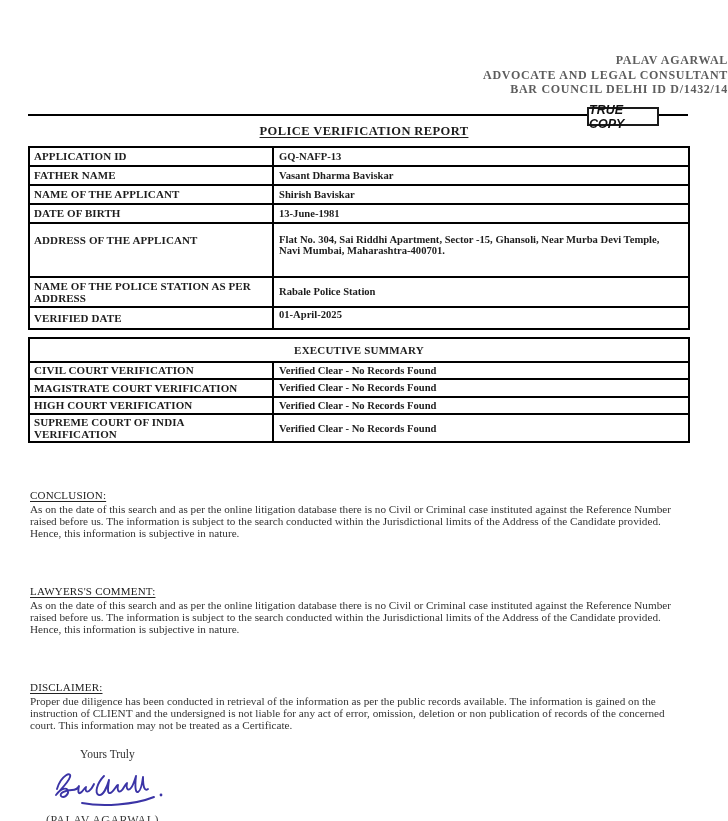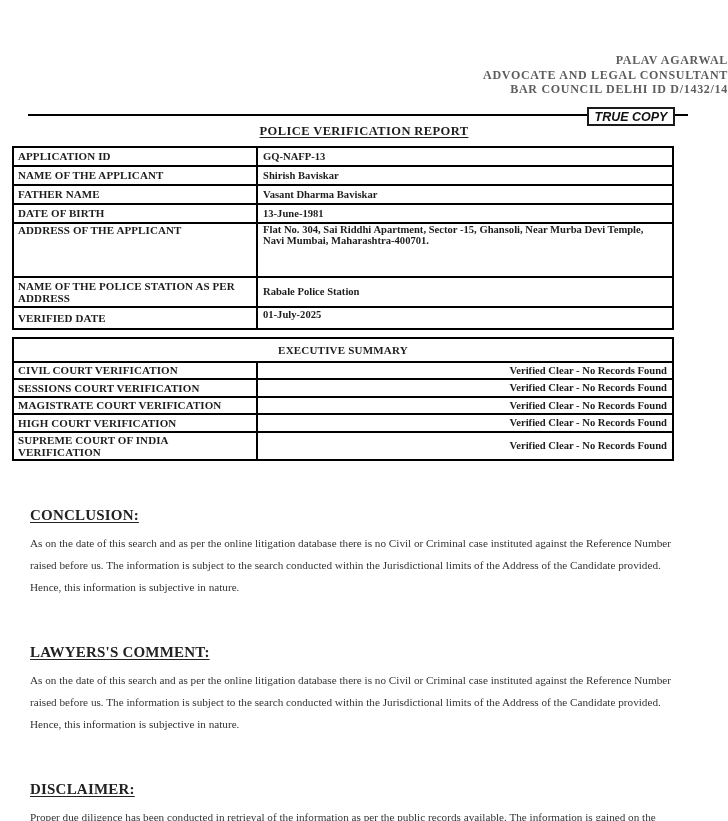--- a/index.html
+++ b/index.html
@@ -19,21 +19,21 @@
     text-align: right;
     color: #5d5d5d;
     font-weight: bold;
     font-size: 12px;
     line-height: 14.5px;
     letter-spacing: 0.7px;
   }
   .stamp {
     position: absolute;
     left: 587px; top: 54px;
-    width: 88px; height: 19px;
+    width: 72px; height: 19px;
     border: 2px solid #1a1a1a;
     background: #fff;
     display: flex; align-items: center; justify-content: center;
     font-family: "Liberation Sans", sans-serif;
     font-weight: bold; font-style: italic;
     font-size: 12.5px; color: #111;
   }
   .top-rule {
     width: 660px;
     margin: 17px 0 0 28px;
@@ -47,70 +47,70 @@
     font-weight: bold;
     letter-spacing: 0.4px;
   }
   .report-title span { text-decoration: underline; text-underline-offset: 2px; font-family: Liberation Serif, serif; }
 
   
   table {
     border-collapse: collapse;
     table-layout: fixed;
     width: 660px;
-    margin-left: 12px;
+    margin-left: 28px;
   }
   .applicant-table { margin-top: 7px; border: 2.6px solid #000; }
   .exec-table { margin-top: 7px; border: 2.6px solid #000; }
   td, th { border: 2px solid #000; vertical-align: middle; }
   col.c-label { width: 244px; }
   col.c-value { width: 416px; }
   .lbl {
     font-weight: bold;
     font-size: 11px;
     padding: 1px 4px;
     letter-spacing: 0.1px;
   }
   .val {
     font-weight: bold;
     font-size: 10.6px;
     padding: 1px 5px;
   }
   .r-std  { height: 19px; }
   .r-date { height: 22px; }
   .r-addr { height: 54px; }
-  .r-addr td { vertical-align: top; padding-top: 0; }
+  .r-addr td { vertical-align: top; padding-top: 10px; }
   .r-ps   { height: 30px; }
   .r-date .val { vertical-align: top; }
   .exec-head {
     font-weight: bold;
     font-size: 11px;
     text-align: center;
     height: 24px;
     letter-spacing: 0.2px;
   }
   .exec-row { height: 17.5px; }
-  .exec-row .val { text-align: right; font-family: Liberation Serif, serif; }
+  .exec-row .val { text-align: left; font-family: Liberation Serif, serif; }
 
   
   .section { margin: 0 30px 0 30px; width: 660px; }
   .sec-heading {
-    font-weight: bold;
-    font-size: 15px;
+    font-weight: normal;
+    font-size: 11px;
     text-decoration: underline;
     text-underline-offset: 2px;
     letter-spacing: 0.2px;
     color: #222;
     margin-top: 46px;
   }
   .sec-body {
     font-size: 11.2px;
-    line-height: 22px;
+    line-height: 12px;
     color: #333;
-    margin-top: 8px;
+    margin-top: 2px;
   }
   .mt-conclusion { margin-top: 8px; }
   .mt-lawyers    { margin-top: 14px; }
   .mt-disclaimer { margin-top: 11px; }
 
   
   .closing {
     margin: 17px 0 0 80px;
     font-size: 11.5px;
     color: #333;
@@ -158,64 +158,60 @@
     <colgroup>
         <col class="c-label">
         <col class="c-value">
       </colgroup>
     <tbody>
         <tr class="r-std">
       <td class="lbl">APPLICATION ID</td>
       <td class="val">GQ-NAFP-13</td>
     </tr>
     <tr class="r-std">
+      <td class="lbl">FATHER NAME</td>
+      <td class="val">Vasant Dharma Baviskar</td>
+    </tr>
+    <tr class="r-std">
       <td class="lbl">NAME OF THE APPLICANT</td>
       <td class="val">Shirish Baviskar</td>
-    </tr>
-    <tr class="r-std">
-      <td class="lbl">FATHER NAME</td>
-      <td class="val">Vasant Dharma Baviskar</td>
     </tr>
     <tr class="r-std">
       <td class="lbl">DATE OF BIRTH</td>
       <td class="val">13-June-1981</td>
     </tr>
     <tr class="r-addr">
       <td class="lbl">ADDRESS OF THE APPLICANT</td>
       <td class="val">Flat No. 304, Sai Riddhi Apartment, Sector -15, Ghansoli, Near Murba Devi Temple, Navi Mumbai, Maharashtra-400701.</td>
     </tr>
     <tr class="r-ps">
       <td class="lbl">NAME OF THE POLICE STATION AS PER ADDRESS</td>
       <td class="val">Rabale Police Station</td>
     </tr>
     <tr class="r-date">
       <td class="lbl">VERIFIED DATE</td>
-      <td class="val">01-July-2025</td>
+      <td class="val">01-April-2025</td>
     </tr>
   </tbody>
     </table>
 
   <table class="exec-table">
     <colgroup>
         <col class="c-label">
         <col class="c-value">
       </colgroup>
     <tbody>
         <tr>
       <td class="exec-head" colspan="2">EXECUTIVE SUMMARY</td>
     </tr>
     <tr class="exec-row">
       <td class="lbl">CIVIL COURT VERIFICATION</td>
       <td class="val">Verified Clear - No Records Found</td>
     </tr>
     <tr class="exec-row">
-      <td class="lbl">SESSIONS COURT VERIFICATION</td>
-      <td class="val">Verified Clear - No Records Found</td>
-    </tr>
-    <tr class="exec-row">
       <td class="lbl">MAGISTRATE COURT VERIFICATION</td>
       <td class="val">Verified Clear - No Records Found</td>
     </tr>
     <tr class="exec-row">
       <td class="lbl">HIGH COURT VERIFICATION</td>
       <td class="val">Verified Clear - No Records Found</td>
     </tr>
     <tr class="exec-row">
       <td class="lbl">SUPREME COURT OF INDIA VERIFICATION</td>
       <td class="val">Verified Clear - No Records Found</td>

